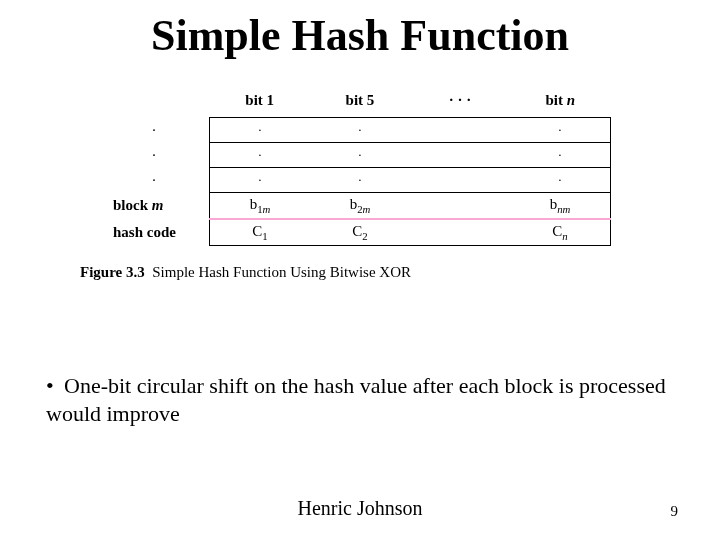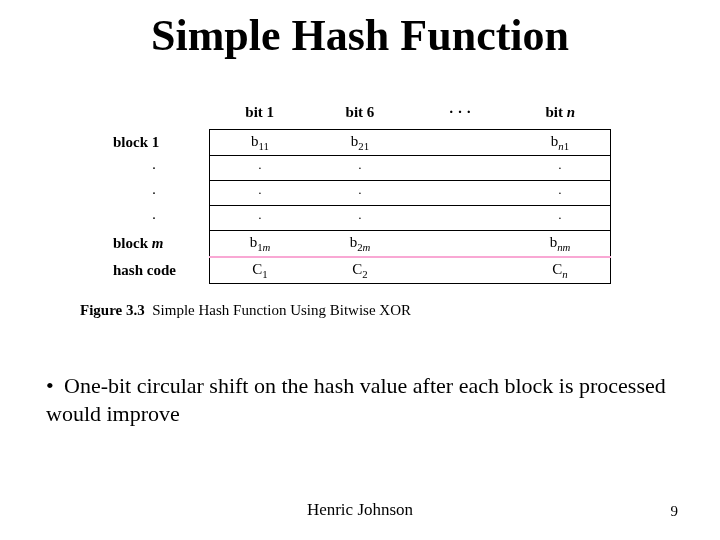--- a/index.html
+++ b/index.html
@@ -34,21 +34,21 @@
     left: 60px;
     width: 600px;
     height: 260px;
     background: #fff;
   }
   .figure-inner {
     padding: 6px 20px 0 20px;
   }
   .hash-table {
     border-collapse: collapse;
-    margin: 16px auto;
+    margin: 4px auto;
     font-family: "Times New Roman", Times, serif;
     font-size: 15px;
   }
   .hash-table th, .hash-table td {
     text-align: center;
     vertical-align: middle;
   }
   .hash-table th.rowlabel,
   .hash-table td.rowlabel {
     text-align: left;
@@ -96,21 +96,21 @@
     display: inline-block;
     width: 18px;
   }
   .footer-author {
     position: absolute;
     bottom: 20px;
     left: 0;
     width: 100%;
     text-align: center;
     font-family: "Times New Roman", Times, serif;
-    font-size: 17px;
+    font-size: 20px;
   }
   .footer-pagenum {
     position: absolute;
     bottom: 20px;
     right: 42px;
     font-family: "Times New Roman", Times, serif;
     font-size: 15px;
   }
 </style>
 </head>
@@ -120,33 +120,26 @@
 
   <div class="title">Simple Hash Function</div>
 
   <div class="figure">
     <div class="figure-inner">
       <table class="hash-table">
         <thead>
           <tr>
             <th class="rowlabel"></th>
             <th>bit 1</th>
-            <th>bit 6</th>
+            <th>bit 5</th>
             <th>·   ·   ·</th>
             <th><span>bit </span><span class="ital">n</span></th>
           </tr>
         </thead>
         <tbody>
-          <tr>
-            <td class="rowlabel">block 1</td>
-            <td class="cell lb"><span>b</span><span class="sub">11</span></td>
-            <td class="cell"><span>b</span><span class="sub">21</span></td>
-            <td class="cell"></td>
-            <td class="cell rb"><span>b</span><span class="sub"><span class="ital">n</span><span>1</span></span></td>
-          </tr>
           <tr class="dotrow">
             <td class="rowlabel">·</td>
             <td class="cell lb">·</td>
             <td class="cell">·</td>
             <td class="cell"></td>
             <td class="cell rb">·</td>
           </tr>
           <tr class="dotrow">
             <td class="rowlabel">·</td>
             <td class="cell lb">·</td>

